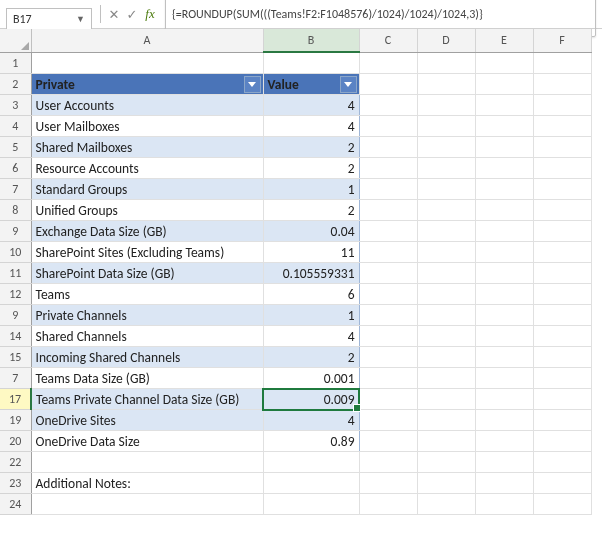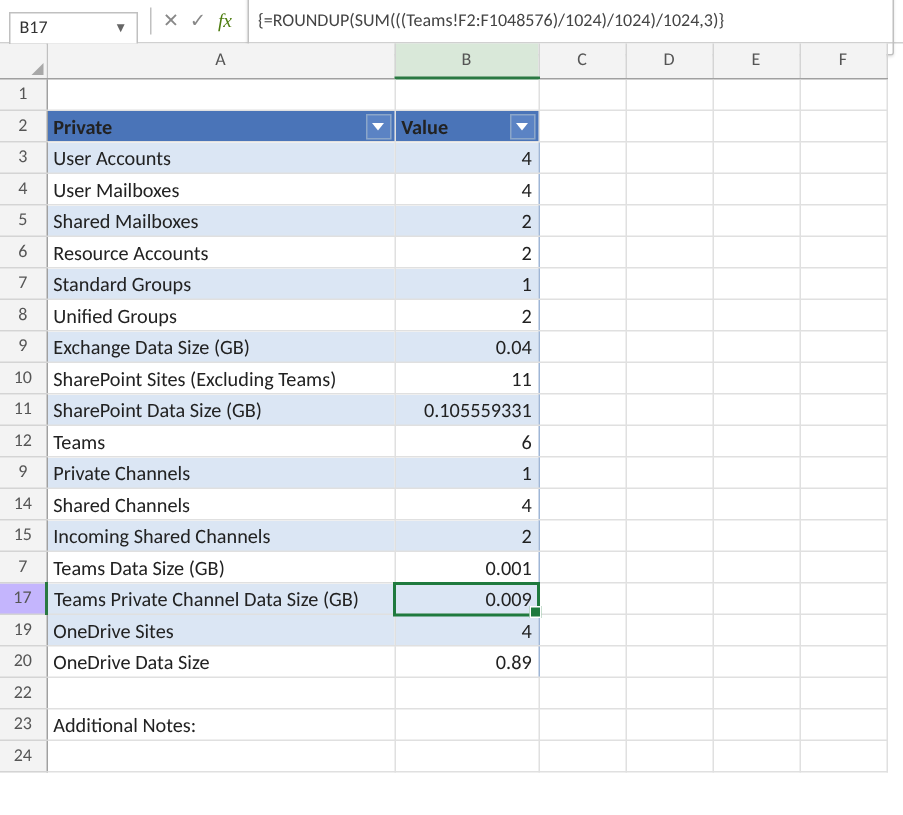--- a/index.html
+++ b/index.html
@@ -110,21 +110,21 @@
     width: 28px;
     background: #f3f3f3;
     border-right: 1px solid #a0a0a0;
     border-bottom: 1px solid #d4d4d4;
     font-weight: normal;
     font-size: 12px;
     color: #555;
     text-align: center;
   }
   th.row-head.selected {
-    background: #c4b5fd;
+    background: #fef9c3;
     border-right: 2px solid #2a7842;
   }
   td.cell {
     border-right: 1px solid #e0e0e0;
     border-bottom: 1px solid #e0e0e0;
     height: 20px;
     padding: 0 4px;
     font-size: 13.5px;
     color: #222;
     overflow: hidden;

